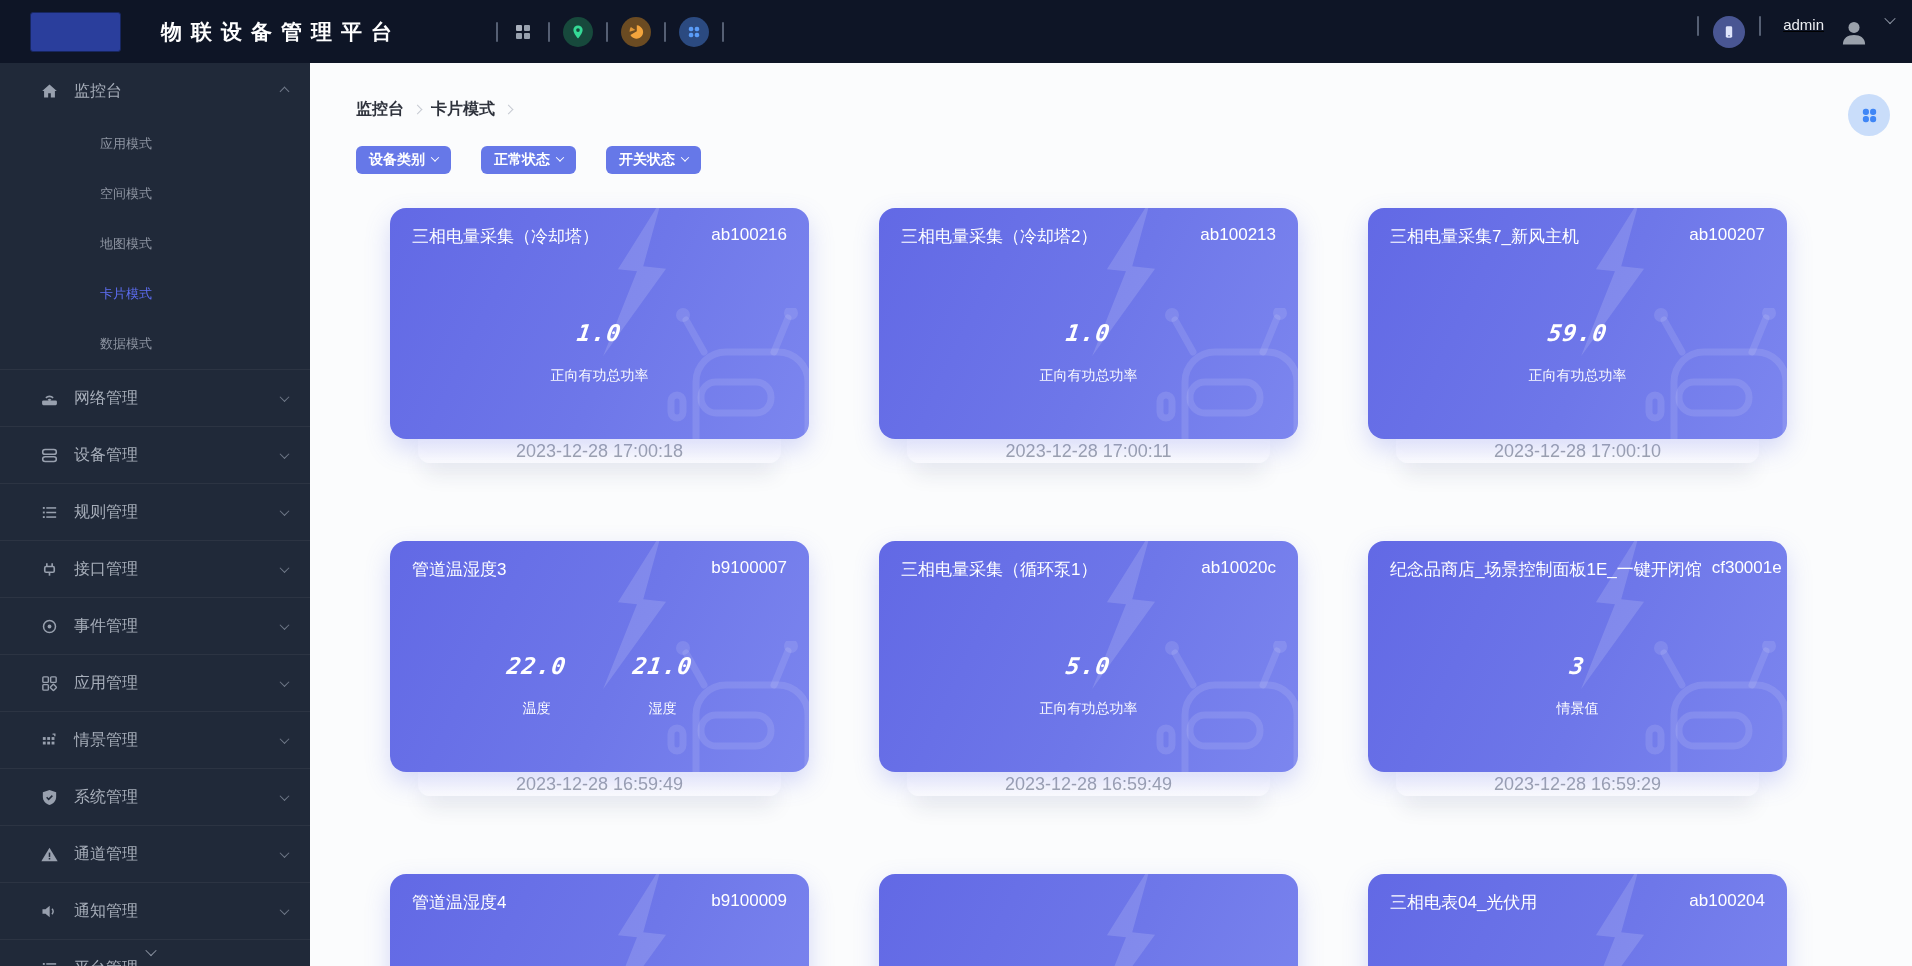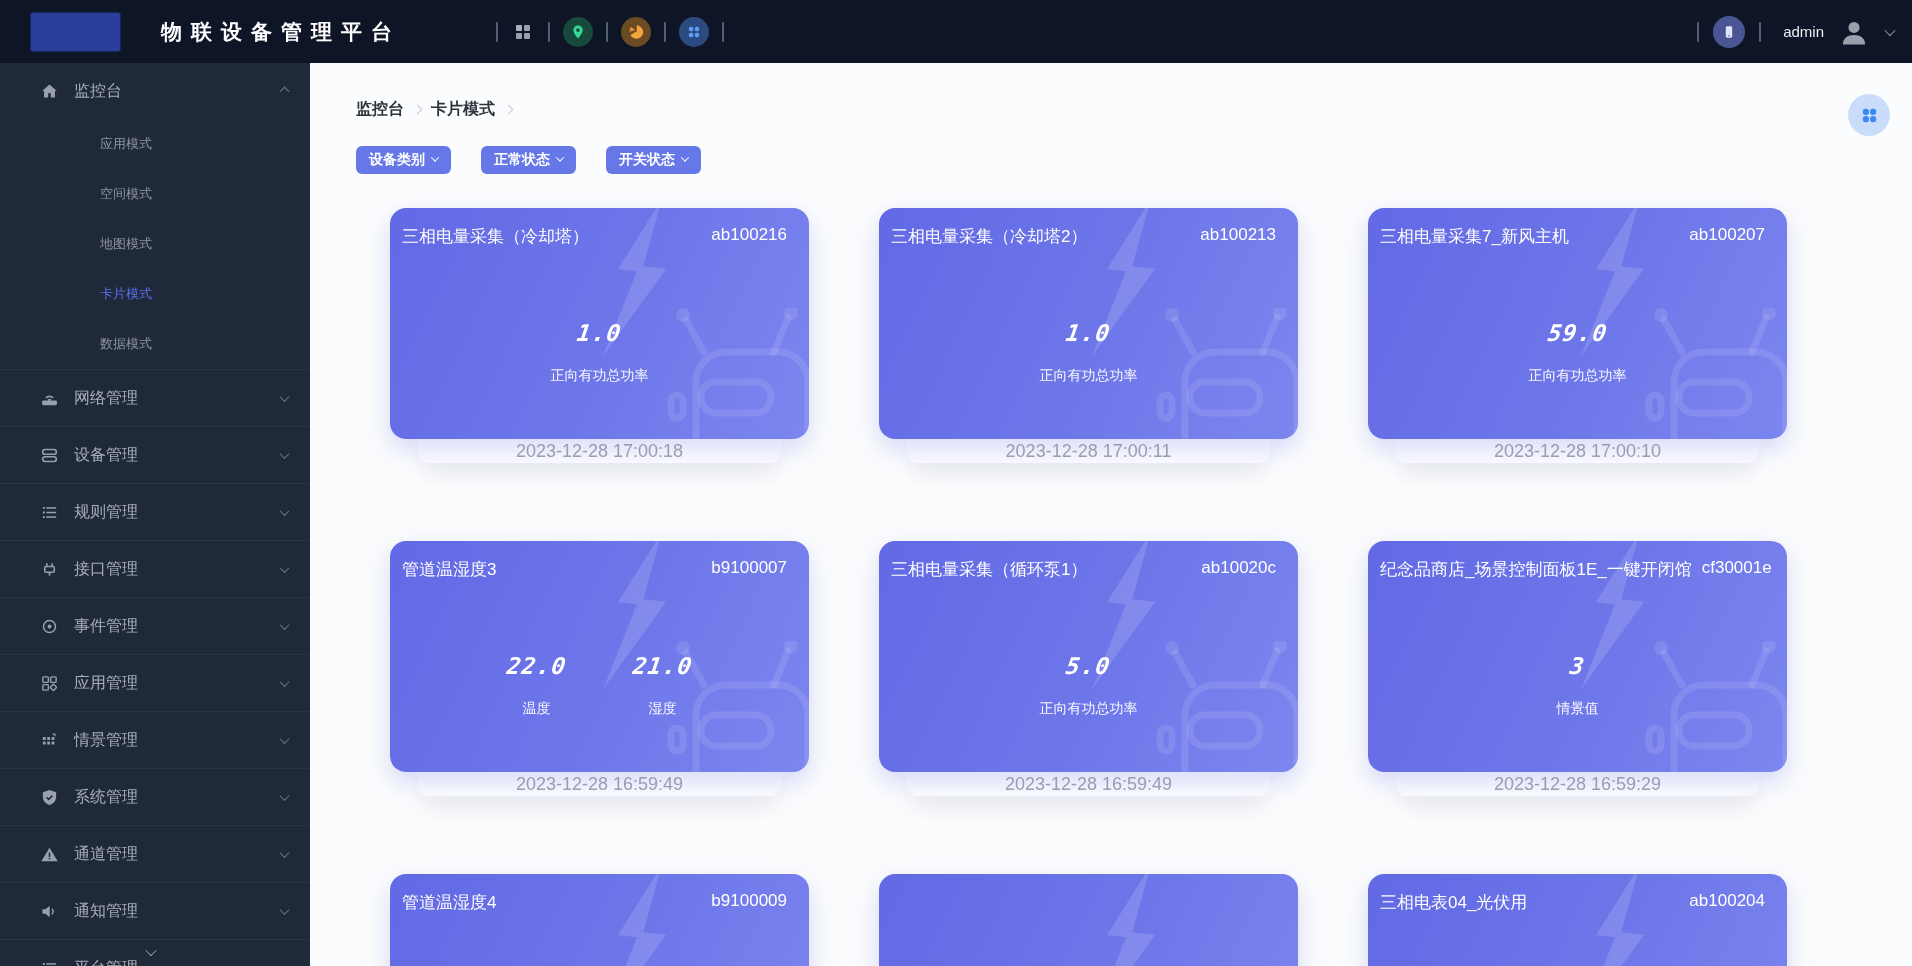--- a/index.html
+++ b/index.html
@@ -5,21 +5,21 @@
   * { margin:0; padding:0; box-sizing:border-box; }
   html,body { width:1912px; height:966px; overflow:hidden;
     font-family:"Liberation Sans", sans-serif; background:#fbfcfd; }
 
   
   .topbar { position:absolute; left:0; top:0; width:1912px; height:63px;
     background:#0e1526; display:flex; align-items:center; padding:0 18px 0 30px; z-index:10; }
   .logo { width:91px; height:40px; background:#2a3e9c; border:1px solid #17265f; border-radius:3px; flex:0 0 auto; }
   .app-title { color:#ffffff; font-size:21px; font-weight:700; letter-spacing:9px; margin-left:40px; white-space:nowrap; }
   .hgroup { display:flex; align-items:center; gap:13px; margin-left:95px; }
-  .rgroup { display:flex; align-items:center; gap:14px; margin-left:auto; }
+  .rgroup { display:flex; gap:14px; margin-left:auto;text-decoration:underline; }
   .hsep { width:2px; height:20px; background:#555f73; border-radius:1px; }
   .hicon { width:30px; height:30px; border-radius:50%; display:flex; align-items:center; justify-content:center; cursor:pointer; }
   .hicon svg { width:16px; height:16px; }
   .gridicon { width:24px; height:24px; display:flex; align-items:center; justify-content:center; cursor:pointer; }
   .gridicon svg { width:20px; height:20px; }
   .username { color:#eceef2; font-size:15px; margin-left:8px; }
   .avatar { width:32px; height:32px; display:flex; align-items:flex-end; justify-content:center; overflow:hidden; }
   .avatar svg { width:30px; height:30px; }
   .chev { display:inline-block; width:8px; height:8px;
     border-right:1.6px solid currentColor; border-bottom:1.6px solid currentColor; }
@@ -59,21 +59,21 @@
   .layout-btn svg { width:19px; height:19px; }
 
   
   .cards { position:absolute; left:80px; top:145px;
     display:grid; grid-template-columns:repeat(3, 419px); column-gap:70px; row-gap:78px; }
   .card { width:419px; cursor:pointer; }
   .card-top { position:relative; height:231px; border-radius:16px; overflow:hidden;
     background:linear-gradient(115deg, #6269e5 0%, #6e77e9 55%, #7c86ef 100%);
     box-shadow:0 10px 24px rgba(99,112,232,0.25); }
   .card-head { display:flex; justify-content:space-between; align-items:flex-start;
-    padding:17px 22px 0 12px; position:relative; z-index:2; }
+    padding:17px 22px 0 22px; position:relative; z-index:2; }
   .card-title { color:#ffffff; font-size:17px; white-space:nowrap; }
   .card-id { color:#ffffff; font-size:17px; margin-left:10px; white-space:nowrap; }
   .bolt { position:absolute; left:208px; top:-12px; width:86px; height:165px; z-index:1; }
   .robot { position:absolute; right:-7px; top:100px; width:150px; height:150px; z-index:1; }
   .values { position:absolute; left:0; right:0; top:112px; display:flex;
     justify-content:center; gap:46px; z-index:2; }
   .value-block { text-align:center; min-width:80px; }
   .value-num { display:inline-block; color:#ffffff; font-family:"DejaVu Sans Mono", monospace;
     font-style:italic; font-weight:bold; font-size:23px; letter-spacing:1px; transform:skewX(-8deg); }
   .value-label { margin-top:21px; color:rgba(255,255,255,0.96); font-size:14px; }

